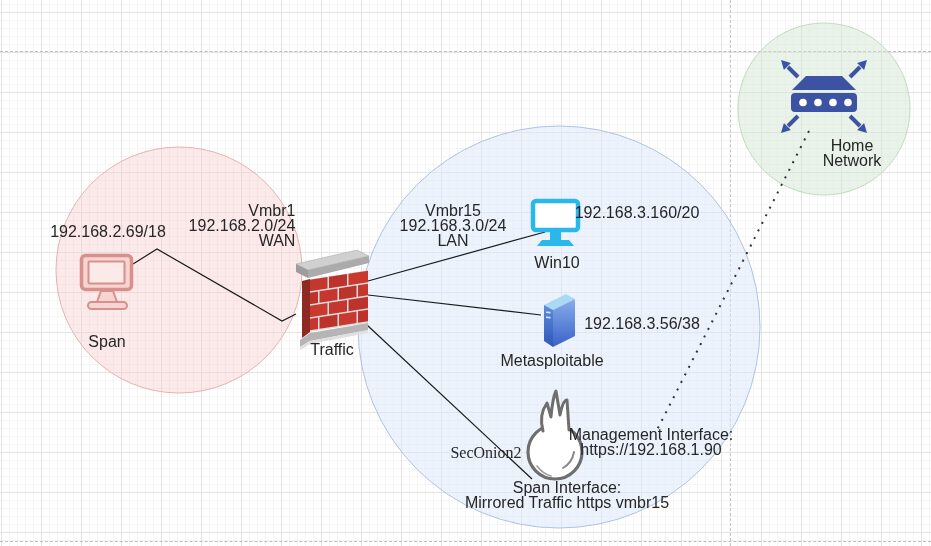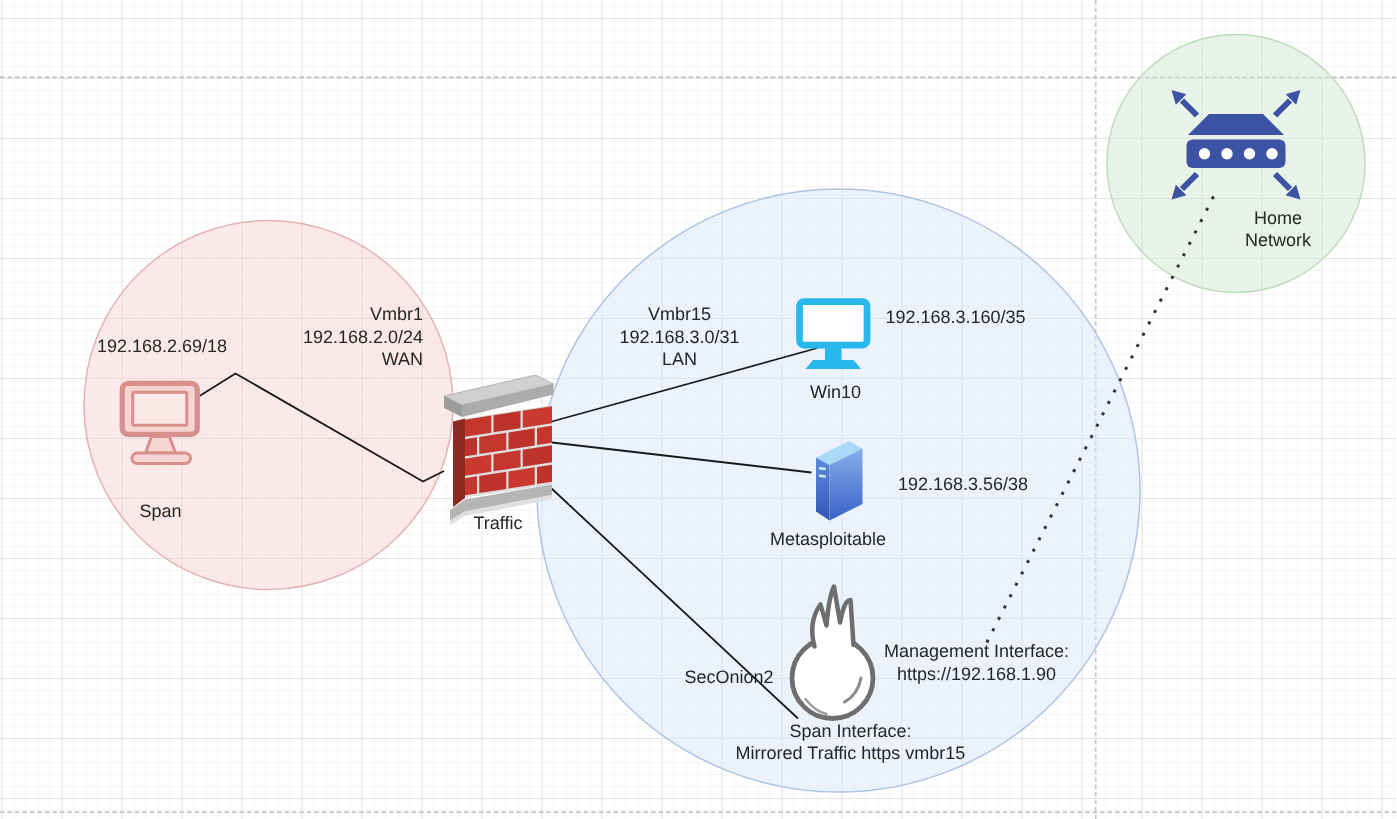--- a/index.html
+++ b/index.html
@@ -14,33 +14,33 @@
     background-size:40px 40px,40px 40px,8px 8px,8px 8px;
     background-position:1px 12px,1px 12px,1px 4px,1px 4px;
     font-family:"Liberation Sans",sans-serif;
   }
   .pb-h{position:absolute;left:0;width:931px;height:0;border-top:1px dashed #bdbdbd;}
   .pb-v{position:absolute;top:0;height:546px;width:0;border-left:1px dashed #c6c6c6;}
   #pb-top{top:51px;} #pb-bottom{top:541px;} #pb-right{left:730px;}
   svg{position:absolute;left:0;top:0;}
   .lbl{
     position:absolute;transform:translate(-50%,-50%);
-    font-size:12px;line-height:15px;color:#262626;text-align:center;
+    font-size:16px;line-height:15px;color:#262626;text-align:center;
     white-space:pre-line;
   }
   .lbl-ip-kali{left:108px;top:231px;}
   .lbl-net-wan{left:242px;top:225px;text-align:right;}
   .lbl-kali{left:107px;top:341px;}
   .lbl-pfsense{left:332px;top:349px;}
   .lbl-net-lan{left:453px;top:225px;}
   .lbl-win10{left:557px;top:262px;}
   .lbl-ip-win10{left:637px;top:212px;}
   .lbl-meta{left:552px;top:360px;}
   .lbl-ip-meta{left:642px;top:323px;}
-  .lbl-seconion{left:486px;top:452px;}
+  .lbl-seconion{left:486px;top:452px;font-family:Liberation Serif, serif;}
   .lbl-mgmt{left:651px;top:442px;}
   .lbl-span{left:567px;top:495px;}
   .lbl-home{left:852px;top:153px;}
 </style>
 </head>
 <body>
 
 <div id="stage">
 
   <div id="pb-top" class="pb-h"></div>
@@ -151,24 +151,24 @@
     </g>
   </svg>
 
   <div class="lbl lbl-ip-kali">192.168.2.69/18</div>
   <div class="lbl lbl-net-wan">Vmbr1
 192.168.2.0/24
 WAN</div>
   <div class="lbl lbl-kali">Span</div>
   <div class="lbl lbl-pfsense">Traffic</div>
   <div class="lbl lbl-net-lan">Vmbr15
-192.168.3.0/31
+192.168.3.0/24
 LAN</div>
   <div class="lbl lbl-win10">Win10</div>
-  <div class="lbl lbl-ip-win10">192.168.3.160/35</div>
+  <div class="lbl lbl-ip-win10">192.168.3.160/20</div>
   <div class="lbl lbl-meta">Metasploitable</div>
   <div class="lbl lbl-ip-meta">192.168.3.56/38</div>
   <div class="lbl lbl-seconion">SecOnion2</div>
   <div class="lbl lbl-mgmt">Management Interface:
 https://192.168.1.90</div>
   <div class="lbl lbl-span">Span Interface:
 Mirrored Traffic https vmbr15</div>
   <div class="lbl lbl-home">Home Network</div>
 </div>
 

